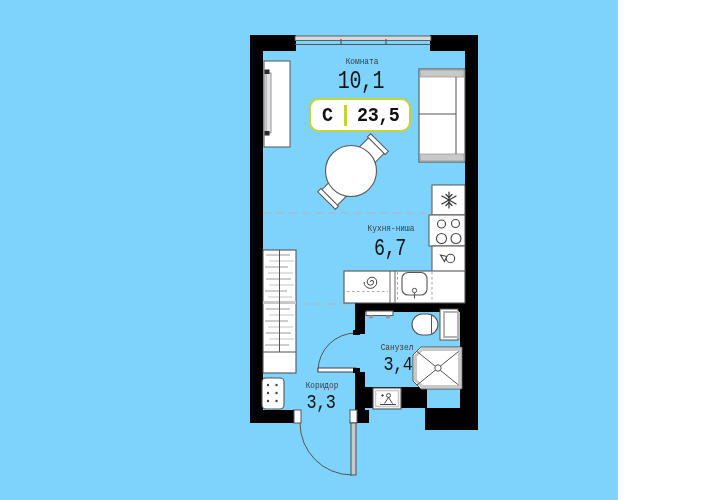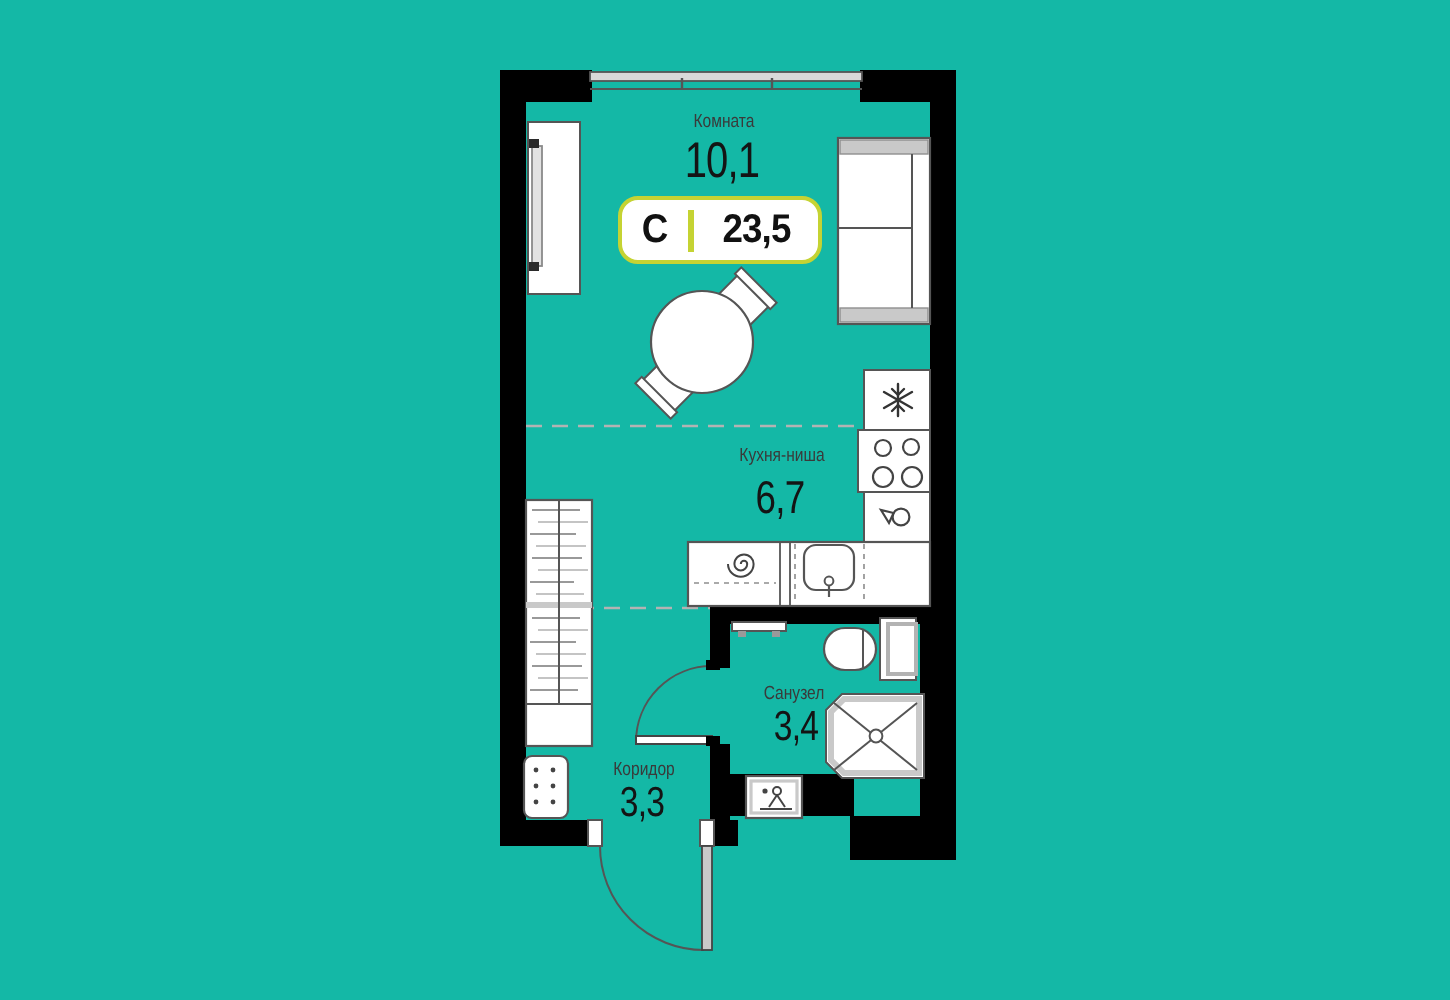--- a/index.html
+++ b/index.html
@@ -1,17 +1,17 @@
 <!DOCTYPE html>
 <html style="--accent: #c5d333; --wall: #000000; --line: #4d4d4d; --gray: #c9c9c9; --dash: #b3b3b3;"><head>
 <meta charset="utf-8">
 <style>
   html,body{margin:0;padding:0;background:#fff;}
-  .stage{position:relative;width:725px;height:500px;background:#14b8a6;overflow:hidden;
-         font-family:Liberation Sans, sans-serif;}
+  .stage{position:relative;width:618px;height:500px;background:#7dd3fc;overflow:hidden;
+         font-family:Liberation Mono, monospace;}
   svg{position:absolute;left:0;top:0;}
   .lbl{position:absolute;white-space:nowrap;color:#3a3a3a;font-size:9.5px;
        transform:translate(-50%,-50%) scaleX(.82);}
   .area{position:absolute;white-space:nowrap;color:#141414;
         transform:translate(-50%,-50%) scaleX(.8);letter-spacing:-.5px;}
   .badge{position:absolute;left:309px;top:98px;width:102px;height:34px;box-sizing:border-box;
          border:2.5px solid var(--accent,#c5d333);border-radius:10px;background:#fff;
          display:flex;align-items:center;font-weight:bold;font-size:20px;color:#111;}
   .badge .t{width:33px;text-align:center;transform:scaleX(.92);}
   .badge .sep{width:2.5px;height:21px;background:var(--accent,#c5d333);}

